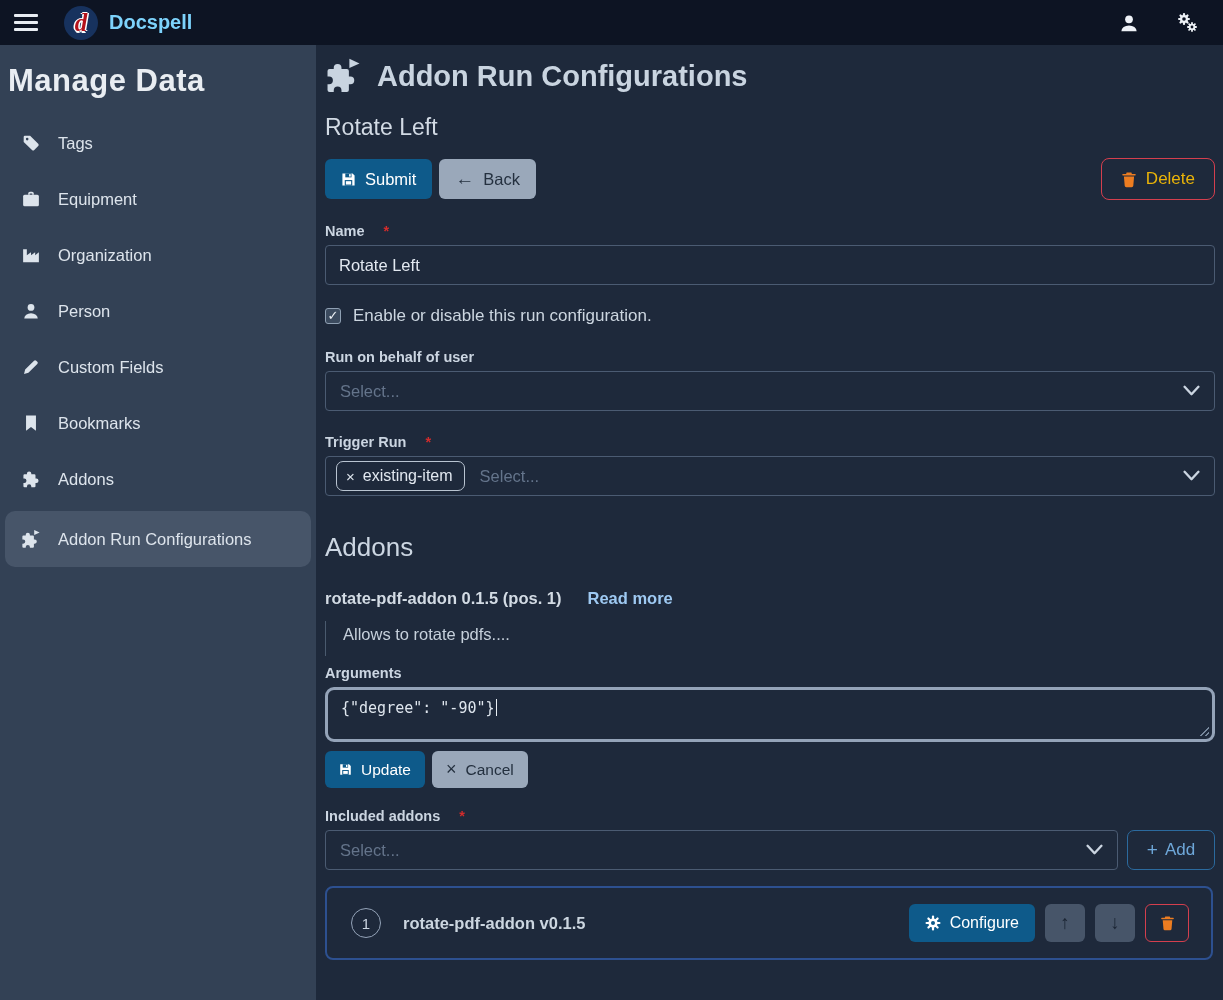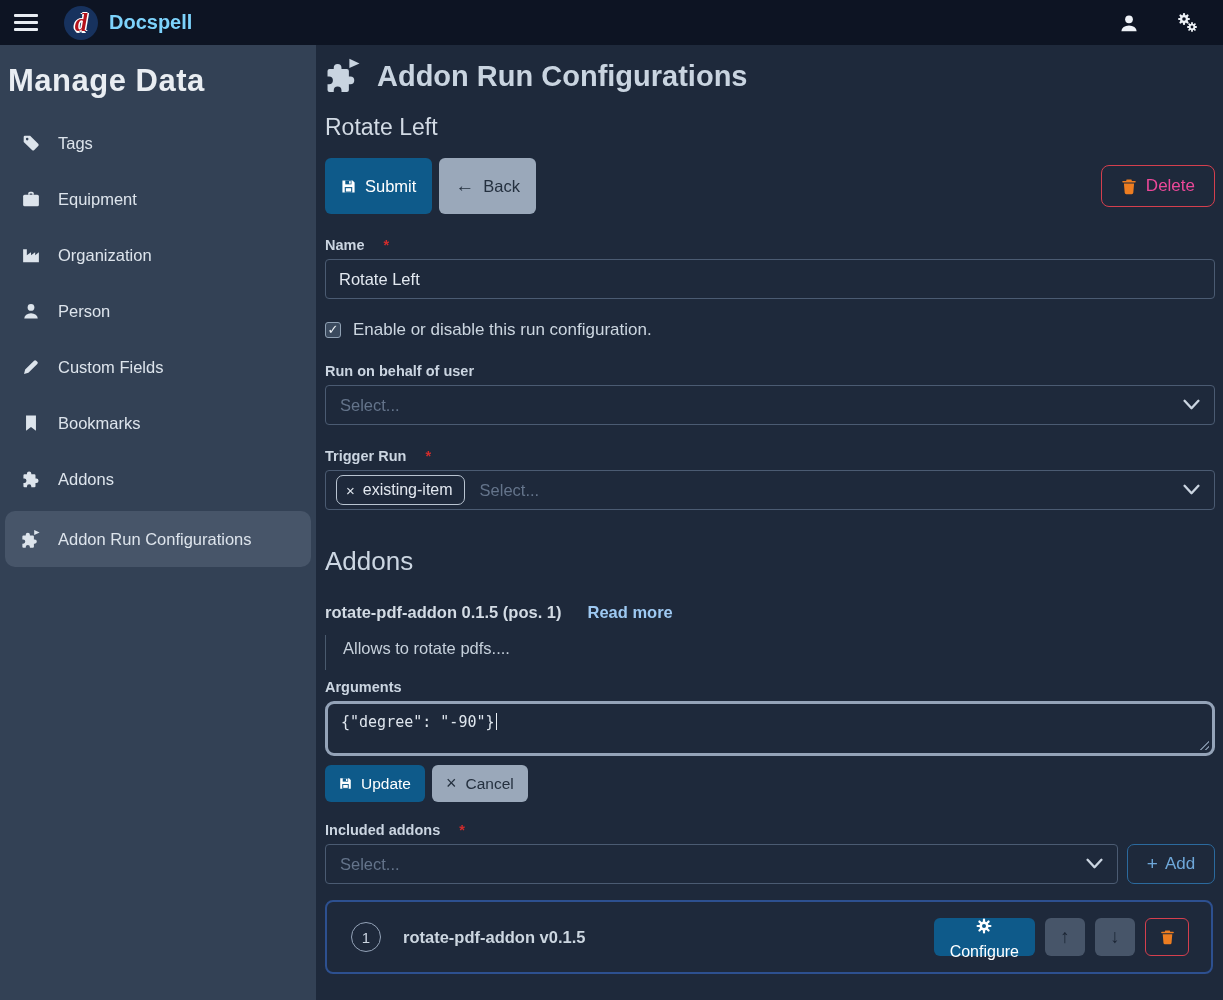--- a/index.html
+++ b/index.html
@@ -45,26 +45,26 @@
   }
 
   
   .main { flex:1; padding:13px 8px 0 9px; overflow:hidden; }
   .page-title { display:flex; align-items:center; gap:15px; font-size:29px; font-weight:bold; color:#c9d4e0; }
   .subtitle { font-size:23px; margin-top:19px; color:#d2dae4; }
   .actions { display:flex; align-items:center; margin-top:17px; }
   .btn {
     border:none; border-radius:6px; cursor:pointer;
     font-family:"Liberation Sans", sans-serif; font-size:16.5px;
-    display:inline-flex; align-items:center; gap:9px; padding:0 16px; height:56px;
+    display:inline-flex; align-items:center; gap:9px; padding:0 16px; height:40px;
   }
   .btn-primary { background:#0e5a8a; color:#ffffff; }
   .btn-gray { background:#9aa8ba; color:#24303f; margin-left:7px; }
   .btn-delete {
-    margin-left:auto; background:transparent; border:1px solid #d43f4e; color:#ec4899;
+    margin-left:auto; background:transparent; border:1px solid #d43f4e; color:#eab308;
     font-size:17px; border-radius:8px; height:42px; padding:0 19px;
   }
   .field-label { font-size:14.5px; font-weight:bold; color:#cbd5e1; margin:23px 0 6px 0; display:flex;gap:15px; }
   .req { color:#d22c2c; margin-left:4px; font-weight:bold; }
   .text-input {
     width:100%; height:40px; background:transparent; border:1px solid #4b5b72; border-radius:4px;
     color:#e2e8f0; font-size:16.5px; padding:0 13px; font-family:"Liberation Sans", sans-serif; outline:none;
   }
   .checkbox-row { display:flex; align-items:center; gap:12px; margin-top:21px; font-size:17px; color:#ccd6e0; }
   .checkbox {
@@ -388,21 +388,21 @@
       <button class="btn-add">
         <span style="font-size:19px;">+</span>
         <span>Add</span>
       </button>
     </div>
 
     <div class="addon-row">
       <div class="index-circle">1</div>
       <div class="addon-name">rotate-pdf-addon v0.1.5</div>
       <div class="row-buttons">
-        <button class="btn btn-primary" style="height:38px; font-size:16px;flex-direction:column;">
+        <button class="btn btn-primary" style="height:38px; font-size:16px;">
           <span>
             <svg width="16" height="16" viewBox="0 0 16 16">
               <g fill="#fff">
                 <rect x="6.9" y="0.5" width="2.2" height="15" rx="1"></rect>
                 <rect x="6.9" y="0.5" width="2.2" height="15" rx="1" transform="rotate(45 8 8)"></rect>
                 <rect x="6.9" y="0.5" width="2.2" height="15" rx="1" transform="rotate(90 8 8)"></rect>
                 <rect x="6.9" y="0.5" width="2.2" height="15" rx="1" transform="rotate(135 8 8)"></rect>
                 <circle cx="8" cy="8" r="4.6"></circle>
               </g>
               <circle cx="8" cy="8" r="2" fill="#0e5a8a"></circle>

